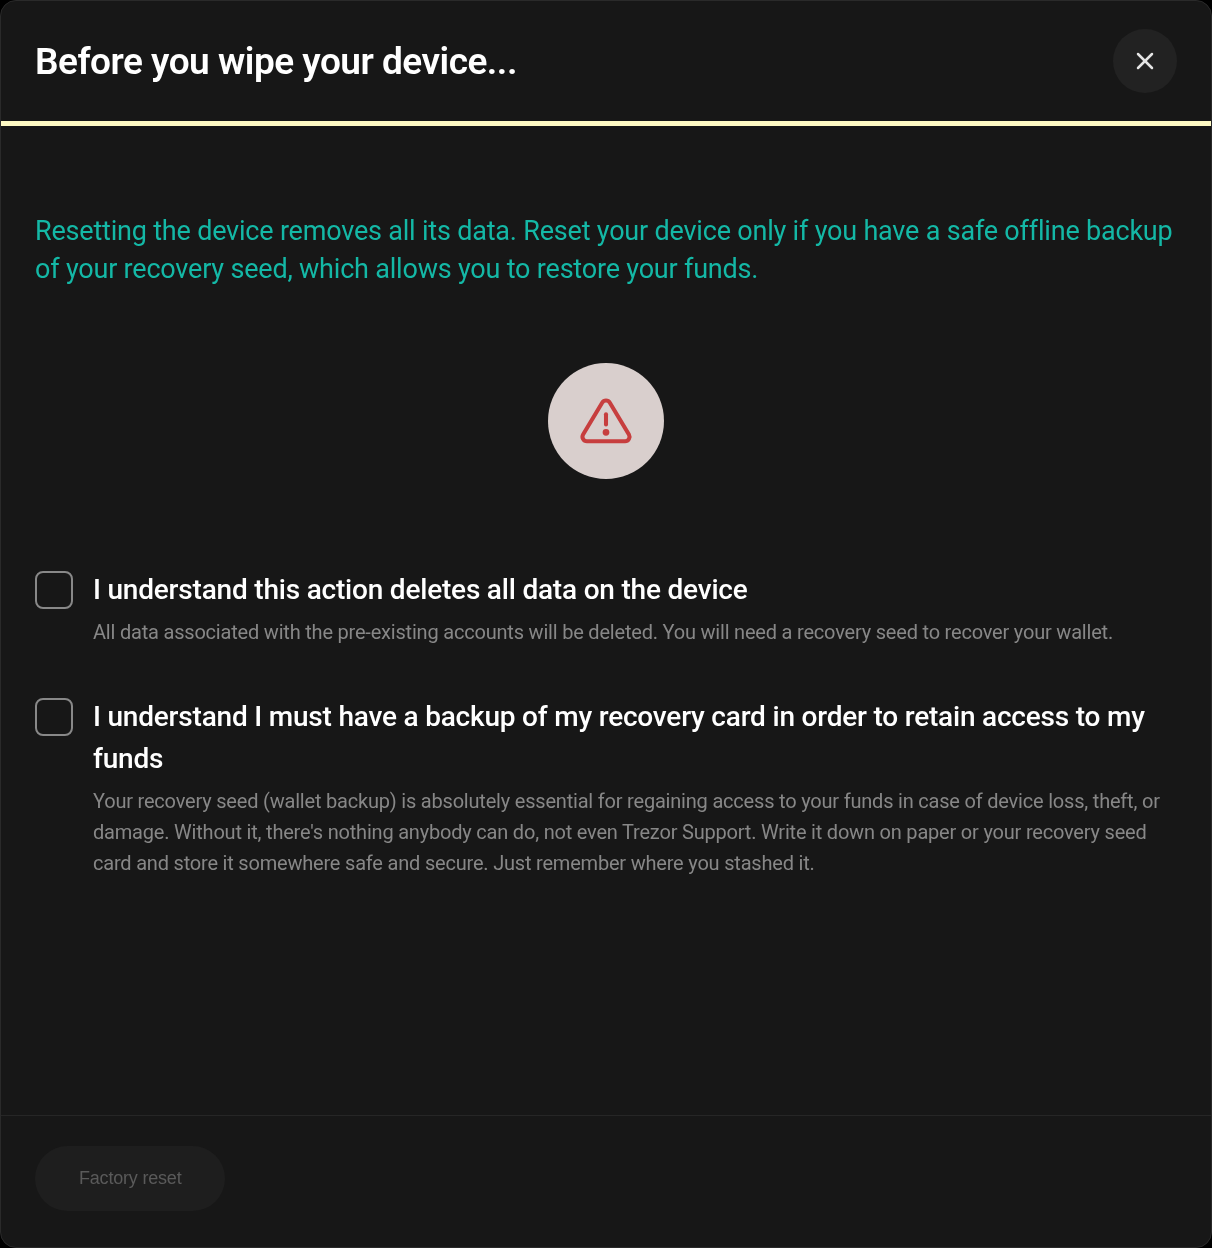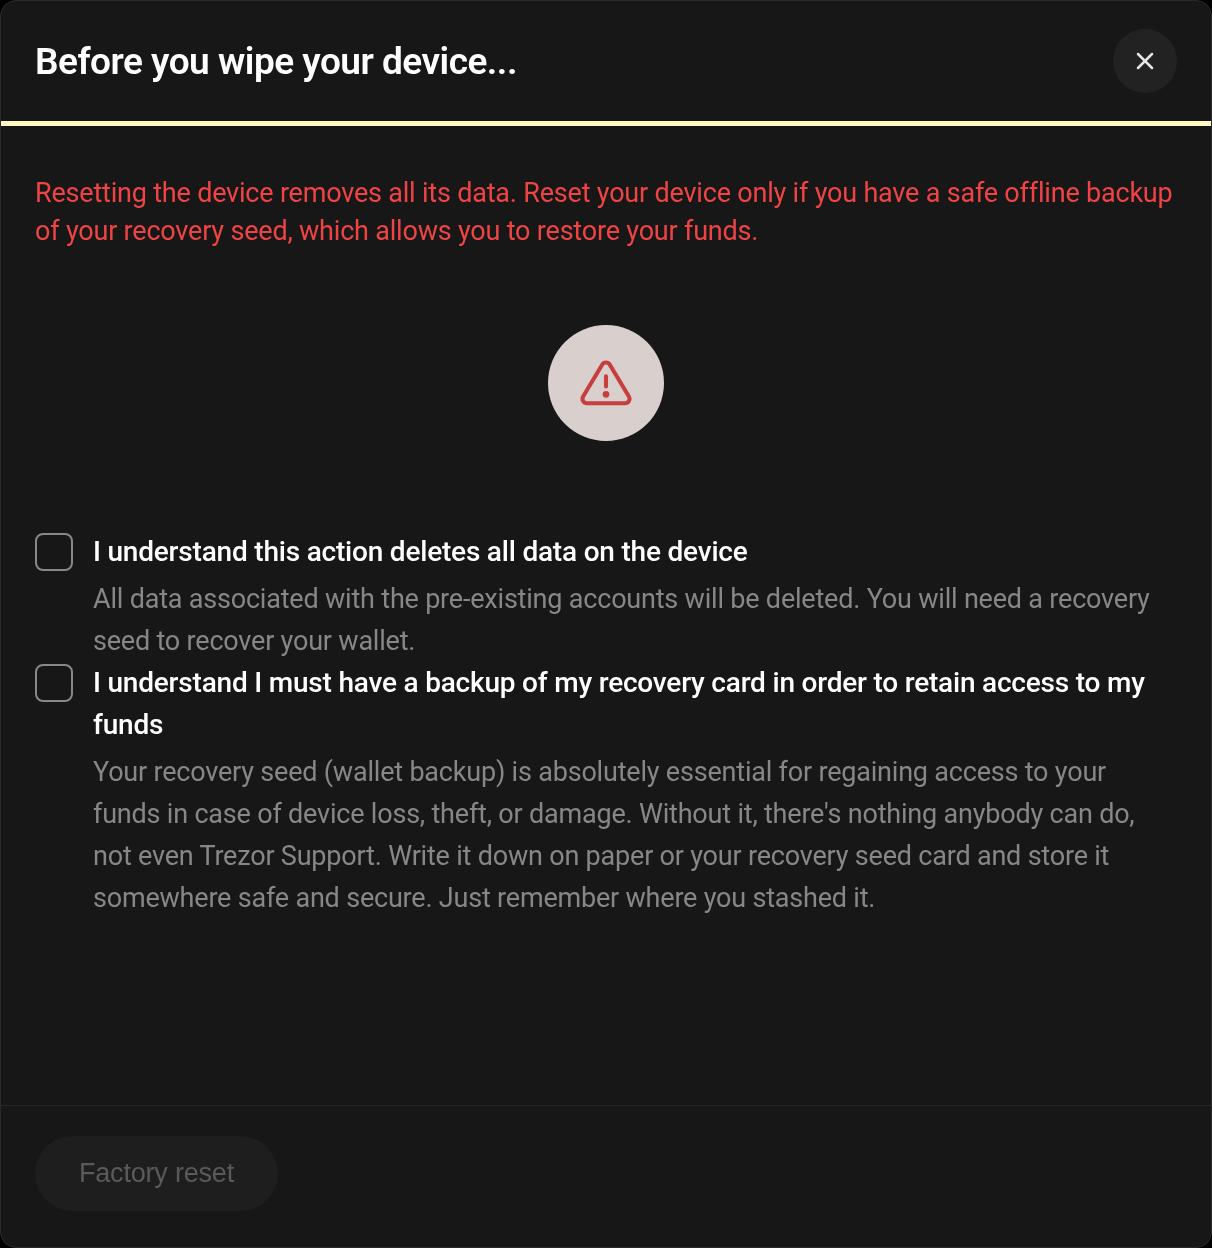--- a/index.html
+++ b/index.html
@@ -59,25 +59,26 @@
       height: 24px;
     }
     
     .modal-body {
       padding: 48px 34px 40px 34px;
       flex: 1;
       overflow-y: auto;
     }
     
     .intro-text {
-      color: #ef4444;
+      color: #14b8a6;
       font-size: 27px;
       line-height: 1.42;
       letter-spacing: -0.2px;
       margin-bottom: 74px;
+      margin-top: 38px;
     }
     
     .warning-icon-container {
       display: flex;
       justify-content: center;
       margin-bottom: 90px;
     }
     
     .warning-icon-circle {
       width: 116px;
@@ -90,20 +91,21 @@
     }
     
     .warning-icon-circle svg {
       width: 54px;
       height: 54px;
     }
     
     .checkbox-list {
       display: flex;
       flex-direction: column;
+      gap: 48px;
       justify-content: space-between;
     }
     
     .checkbox-item {
       display: flex;
       align-items: flex-start;
       gap: 20px;
     }
     
     .checkbox {
@@ -125,37 +127,37 @@
       color: #ffffff;
       font-size: 28px;
       font-weight: 500;
       line-height: 1.5;
       letter-spacing: -0.2px;
       margin-bottom: 6px;
     }
     
     .checkbox-description {
       color: #878787;
-      font-size: 27px;
+      font-size: 20px;
       line-height: 1.55;
       letter-spacing: -0.2px;
     }
     
     .modal-footer {
       padding: 30px 34px 36px 34px;
       border-top: 1px solid #262626;
     }
     
     .factory-reset-button {
       background: #1e1e1e;
       color: #5a5a5a;
       border: none;
       border-radius: 40px;
       padding: 22px 44px;
-      font-size: 27px;
+      font-size: 18px;
       font-weight: 500;
       cursor: pointer;
       letter-spacing: -0.2px;
     }
   </style>
 </head>
 <body>
 
 <div class="modal">
 

